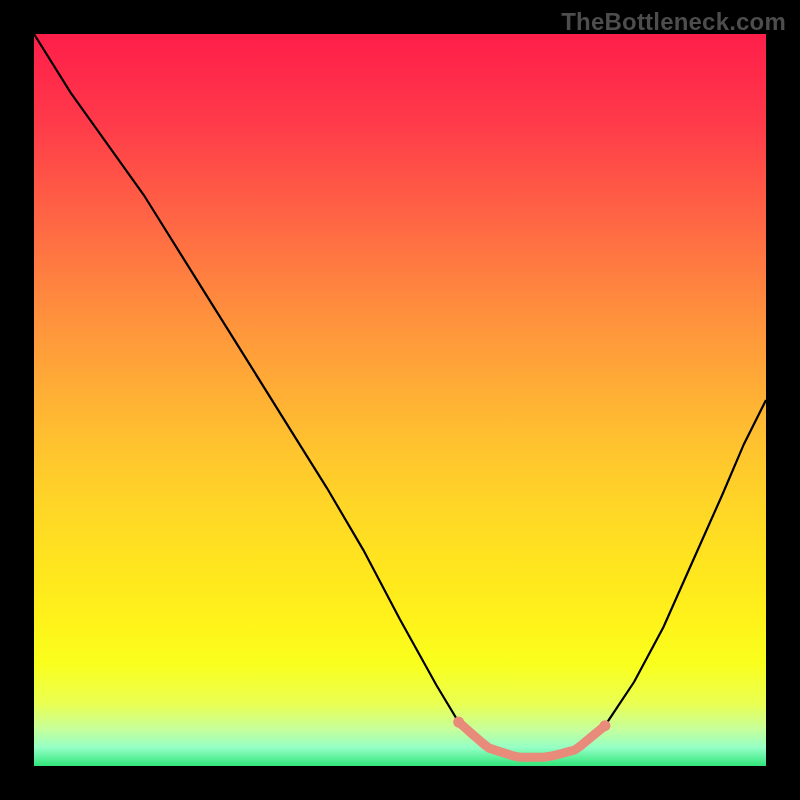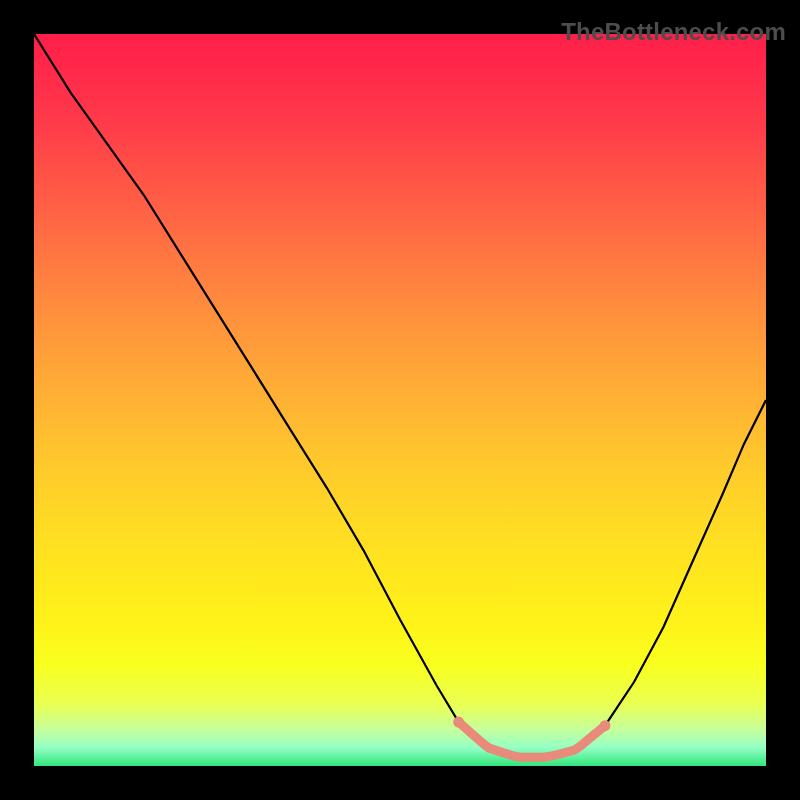--- a/index.html
+++ b/index.html
@@ -11,21 +11,21 @@
     overflow: hidden;
     font-family: Arial, Helvetica, sans-serif;
   }
   .frame {
     position: absolute;
     inset: 0;
     background: #000;
   }
   .watermark {
     position: absolute;
-    top: 18px;
+    top: 8px;
     right: 14px;
     color: #4d4d4d;
     font-size: 24px;
     font-weight: 600;
     letter-spacing: 0.2px;
     z-index: 10;
   }
   .plot {
     position: absolute;
     left: 34px;

